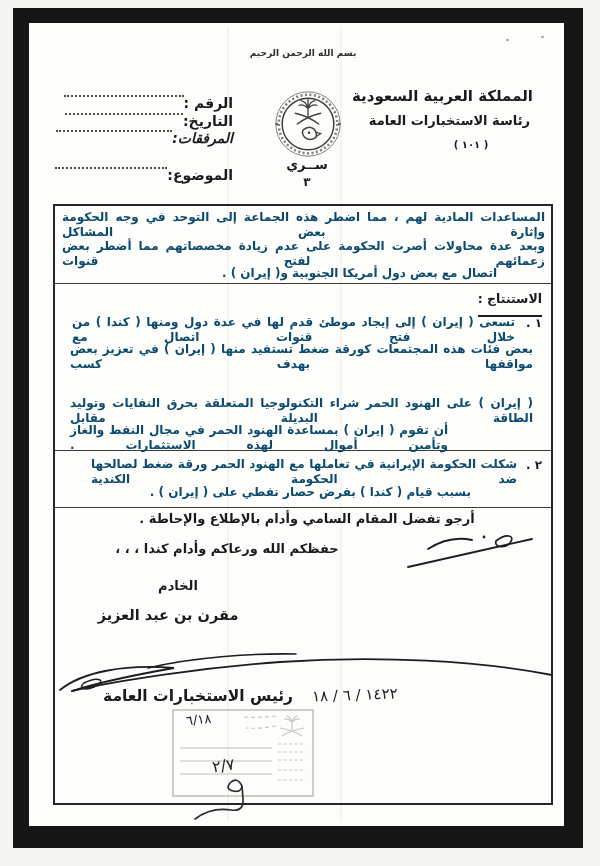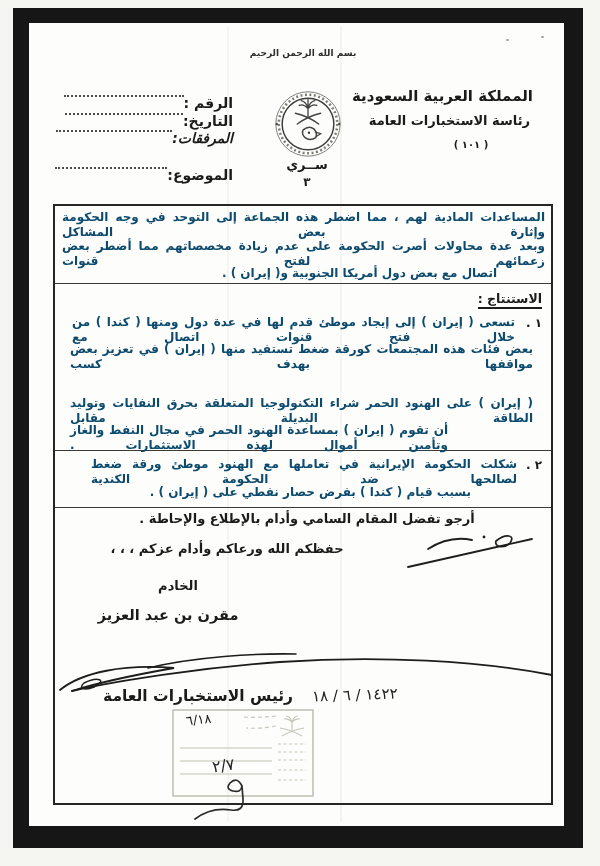--- a/index.html
+++ b/index.html
@@ -17,21 +17,21 @@
   .fold{position:absolute;top:26px;height:796px;width:2px;background:rgba(70,70,55,0.05);}
   .speck{position:absolute;width:3px;height:2px;background:#9a9a96;border-radius:50%;}
   .t{position:absolute;color:#1b1b1b;font-weight:bold;white-space:nowrap;direction:rtl;}
   .ctr{transform:translateX(-50%);}
   .body-line{
     position:absolute;color:#0c4a6e;font-weight:bold;direction:rtl;
     font-size:12px;line-height:15px;
     text-align:justify;text-align-last:justify;
   }
   .nw{white-space:nowrap;text-align:right;text-align-last:right;}
-  .heading-underline{border-bottom:2px solid #1b1b1b;padding-bottom:1px;}
+  .heading-underline{border-bottom:2px solid #1b1b1b;padding-bottom:9px;}
   .formrow{position:absolute;display:flex;direction:rtl;align-items:flex-start;color:#1b1b1b;font-weight:bold;font-size:14px;}
   .leader{border-bottom:2px dotted #4c4c48;margin-bottom:2px;}
   .box{position:absolute;left:53px;top:204px;width:500px;height:601px;box-sizing:border-box;border:2px solid #262626;}
   .divider{position:absolute;left:55px;width:496px;height:0;border-top:1.4px solid #3a3a38;}
   .hand{color:#222;font-weight:normal;}
   svg{display:block;}
 </style>
 </head>
 <body>
 
@@ -100,35 +100,35 @@
 
   <div class="t heading-underline" style="right:58px;top:291px;font-size:12.5px;">الاستنتاج :</div>
 
   <div class="t" style="right:58px;top:316px;font-size:12px;">١ .</div>
   <div class="body-line" style="right:85px;top:315px;width:443px;">تسعى ( إيران ) إلى إيجاد موطئ قدم لها في عدة دول ومنها ( كندا ) من خلال فتح قنوات اتصال مع</div>
   <div class="body-line" style="right:67px;top:342px;width:463px;">بعض فئات هذه المجتمعات كورقة ضغط تستفيد منها ( إيران ) في تعزيز بعض مواقفها بهدف كسب</div>
   <div class="body-line" style="right:67px;top:396px;width:463px;">( إيران ) على الهنود الحمر شراء التكنولوجيا المتعلقة بحرق النفايات وتوليد الطاقة البديلة مقابل</div>
   <div class="body-line" style="right:152px;top:423px;width:378px;">أن تقوم ( إيران ) بمساعدة الهنود الحمر في مجال النفط والغاز وتأمين أموال لهذه الاستثمارات .</div>
 
   <div class="t" style="right:58px;top:458px;font-size:12px;">٢ .</div>
-  <div class="body-line" style="right:83px;top:457px;width:426px;">شكلت الحكومة الإيرانية في تعاملها مع الهنود موطئ ورقة ضغط لصالحها ضد الحكومة الكندية</div>
+  <div class="body-line" style="right:83px;top:457px;width:426px;">شكلت الحكومة الإيرانية في تعاملها مع الهنود الحمر ورقة ضغط لصالحها ضد الحكومة الكندية</div>
   <div class="body-line nw" style="right:129px;top:485px;text-align:center;">بسبب قيام ( كندا ) بفرض حصار نفطي على ( إيران ) .</div>
 
   <div class="t ctr" style="left:307px;top:511px;font-size:13px;">أرجو تفضل المقام السامي وأدام بالإطلاع والإحاطة .</div>
 
   <div style="position:absolute;left:400px;top:527px;">
     <svg width="150" height="48" viewBox="0 0 150 48">
       <path d="M8,40 L132,12" fill="none" stroke="#1e1e1e" stroke-width="1.8" stroke-linecap="round"></path>
       <path d="M28,22 C42,13 58,10 72,13" fill="none" stroke="#1e1e1e" stroke-width="1.8" stroke-linecap="round"></path>
       <path d="M96,14 C106,6 116,8 110,16 C104,22 94,20 96,14 Z" fill="none" stroke="#1e1e1e" stroke-width="1.7"></path>
       <circle cx="84" cy="10" r="1.4" fill="#1e1e1e"></circle>
     </svg>
   </div>
 
-  <div class="t ctr" style="left:227px;top:541px;font-size:13px;">حفظكم الله ورعاكم وأدام عزكم ، ، ،</div>
+  <div class="t ctr" style="left:227px;top:541px;font-size:13px;">حفظكم الله ورعاكم وأدام كندا ، ، ،</div>
   <div class="t ctr" style="left:178px;top:578px;font-size:13px;">الخادم</div>
   <div class="t ctr" style="left:168px;top:607px;font-size:14.5px;">مقرن بن عبد العزيز</div>
 
   <div style="position:absolute;left:50px;top:638px;">
     <svg width="515" height="62" viewBox="0 0 515 62">
       <path d="M10,52 C32,34 74,26 124,30 C84,37 44,46 22,53" fill="none" stroke="#1d1d1d" stroke-width="1.8" stroke-linecap="round"></path>
       <path d="M22,53 C70,42 150,30 230,24 C330,17 430,23 502,37" fill="none" stroke="#1d1d1d" stroke-width="1.8" stroke-linecap="round"></path>
       <path d="M98,30 C144,19 206,15 246,16" fill="none" stroke="#1d1d1d" stroke-width="1.6" stroke-linecap="round"></path>
       <path d="M34,45 C48,38 58,42 44,49 C34,53 28,50 34,45 Z" fill="none" stroke="#1d1d1d" stroke-width="1.5"></path>
     </svg>

